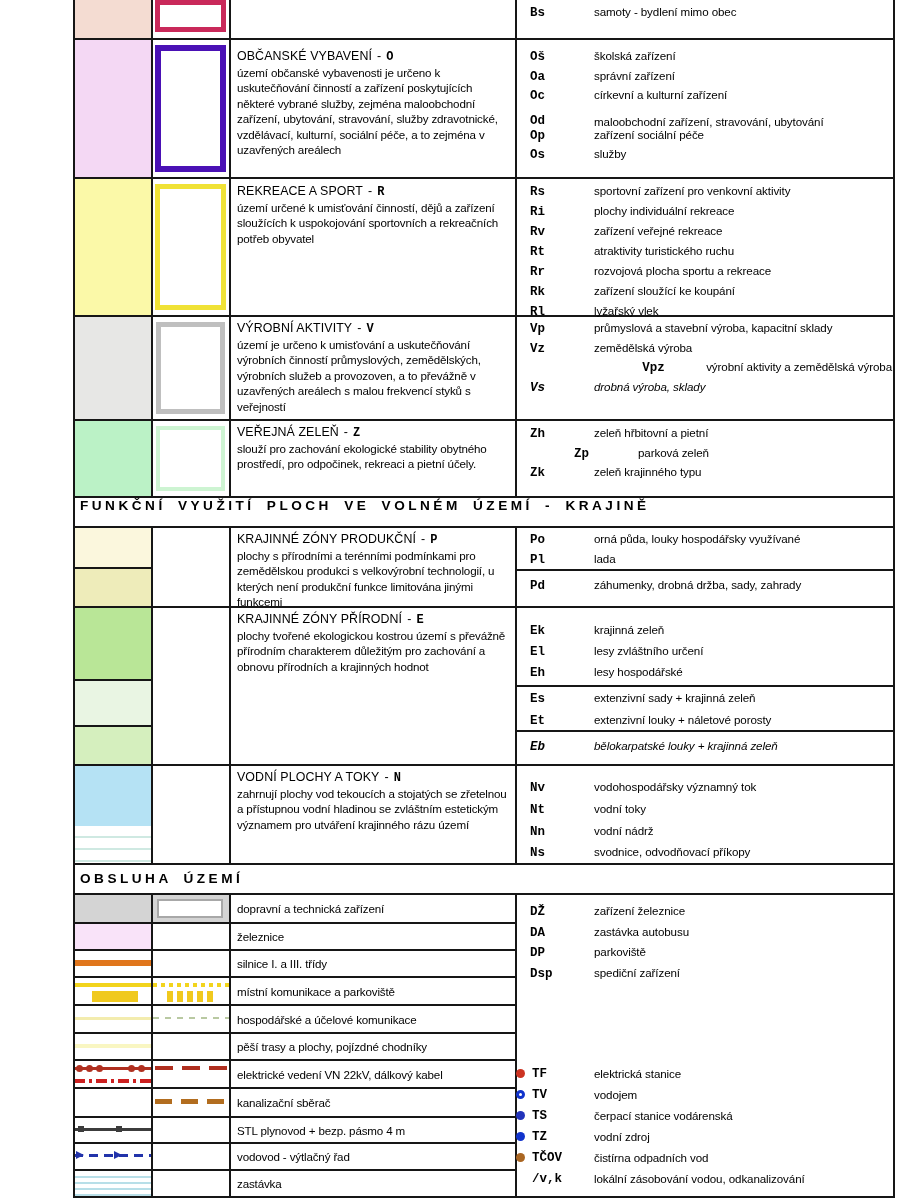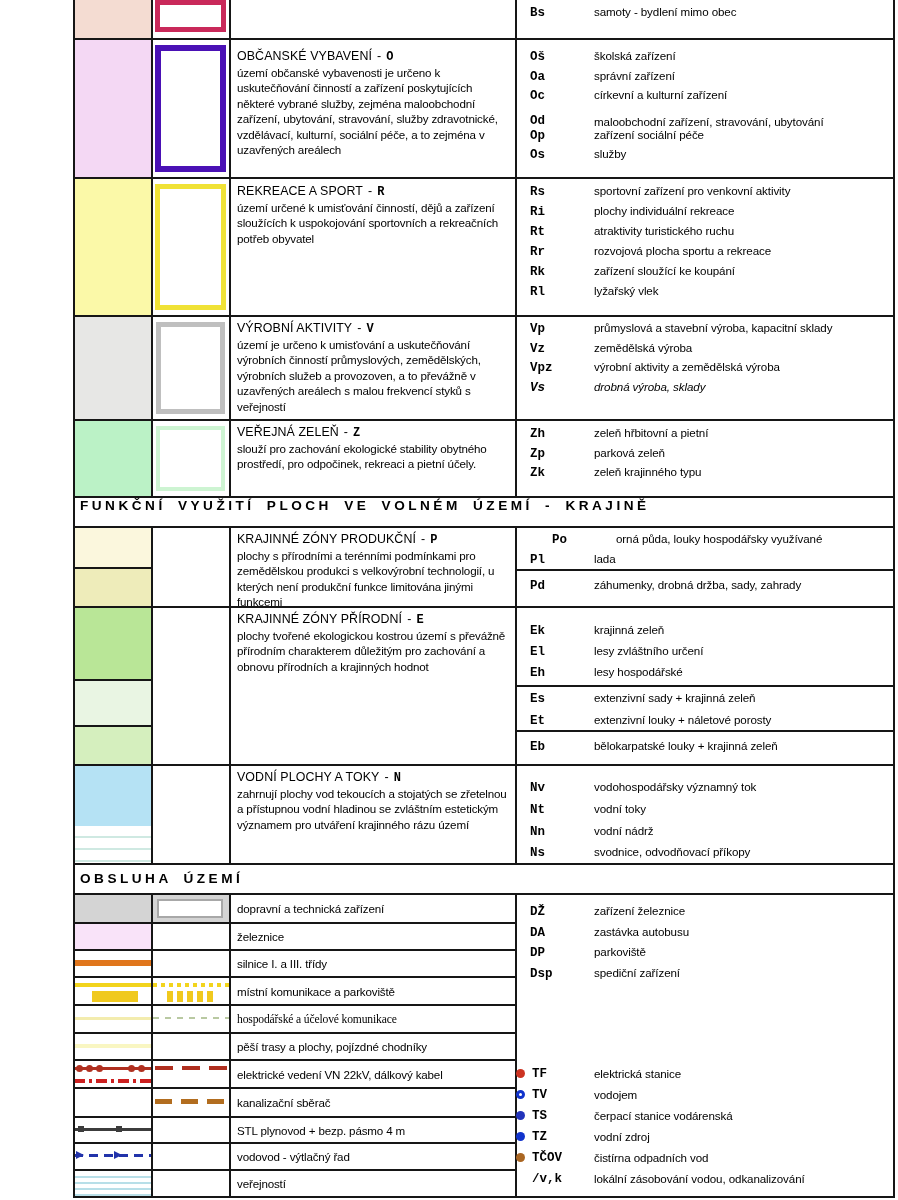--- a/index.html
+++ b/index.html
@@ -217,20 +217,24 @@
   <div class="cgroup" style="top:184px;">
     <div class="crow" style="height:20px;">
         <span class="code">Rs</span>
         <span class="desc">sportovní zařízení pro venkovní aktivity</span>
       </div>
     <div class="crow" style="height:20px;">
         <span class="code">Ri</span>
         <span class="desc">plochy individuální rekreace</span>
       </div>
     <div class="crow" style="height:20px;">
+        <span class="code">Rv</span>
+        <span class="desc">zařízení veřejné rekreace</span>
+      </div>
+    <div class="crow" style="height:20px;">
         <span class="code">Rt</span>
         <span class="desc">atraktivity turistického ruchu</span>
       </div>
     <div class="crow" style="height:20px;">
         <span class="code">Rr</span>
         <span class="desc">rozvojová plocha sportu a rekreace</span>
       </div>
     <div class="crow" style="height:20px;">
         <span class="code">Rk</span>
         <span class="desc">zařízení sloužící ke koupání</span>
@@ -243,47 +247,47 @@
 
   <div class="cgroup" style="top:321px;">
     <div class="crow" style="height:19.5px;">
         <span class="code">Vp</span>
         <span class="desc">průmyslová a stavební výroba, kapacitní sklady</span>
       </div>
     <div class="crow" style="height:19.5px;">
         <span class="code">Vz</span>
         <span class="desc">zemědělská výroba</span>
       </div>
-    <div class="crow" style="height:19.5px;">
+    <div class="crow" style="height:19.5px;justify-content:flex-end;">
         <span class="code">Vpz</span>
         <span class="desc">výrobní aktivity a zemědělská výroba</span>
       </div>
     <div class="crow" style="height:19.5px;font-style:italic;">
         <span class="code">Vs</span>
         <span class="desc">drobná výroba, sklady</span>
       </div>
   </div>
 
   <div class="cgroup" style="top:426px;">
     <div class="crow" style="height:19.5px;">
         <span class="code">Zh</span>
         <span class="desc">zeleň hřbitovní a pietní</span>
       </div>
-    <div class="crow" style="height:19.5px;">
+    <div class="crow" style="height:19.5px;margin-left:44px;">
         <span class="code">Zp</span>
         <span class="desc">parková zeleň</span>
       </div>
     <div class="crow" style="height:19.5px;">
         <span class="code">Zk</span>
         <span class="desc">zeleň krajinného typu</span>
       </div>
   </div>
 
   <div class="cgroup" style="top:532px;">
-    <div class="crow" style="height:19.5px;margin-left:22px;">
+    <div class="crow" style="height:19.5px;">
         <span class="code">Po</span>
         <span class="desc">orná půda, louky hospodářsky využívané</span>
       </div>
     <div class="crow" style="height:19.5px;">
         <span class="code">Pl</span>
         <span class="desc">lada</span>
       </div>
   </div>
   <div class="cgroup" style="top:578px;">
     <div class="crow" style="height:19.5px;">
@@ -309,21 +313,21 @@
   <div class="cgroup" style="top:691px;">
     <div class="crow" style="height:21.5px;">
         <span class="code">Es</span>
         <span class="desc">extenzivní sady + krajinná zeleň</span>
       </div>
     <div class="crow" style="height:21.5px;">
         <span class="code">Et</span>
         <span class="desc">extenzivní louky + náletové porosty</span>
       </div>
   </div>
-  <div class="cgroup" style="top:739px;">
+  <div class="cgroup" style="top:739px;font-style:italic;">
     <div class="crow" style="height:21px;">
         <span class="code">Eb</span>
         <span class="desc">bělokarpatské louky + krajinná zeleň</span>
       </div>
   </div>
 
   <div class="cgroup" style="top:780px;">
     <div class="crow" style="height:21.8px;">
         <span class="code">Nv</span>
         <span class="desc">vodohospodářsky významný tok</span>
@@ -401,21 +405,21 @@
       <span class="sym"></span>
       <span class="code">/v,k</span>
       <span class="desc">lokální zásobování vodou, odkanalizování</span>
     </div>
   </div>
 
   <div class="olabel" style="top:894px;height:29px;">dopravní a technická zařízení</div>
   <div class="olabel" style="top:923px;height:27px;">železnice</div>
   <div class="olabel" style="top:950px;height:27px;">silnice I. a III. třídy</div>
   <div class="olabel" style="top:977px;height:28px;">místní komunikace a parkoviště</div>
-  <div class="olabel" style="top:1005px;height:28px;font-family:Liberation Serif, serif;">hospodářské a účelové komunikace</div>
+  <div class="olabel" style="top:1005px;height:28px;">hospodářské a účelové komunikace</div>
   <div class="olabel" style="top:1033px;height:27px;">pěší trasy a plochy, pojízdné chodníky</div>
   <div class="olabel" style="top:1060px;height:28px;">elektrické vedení VN 22kV, dálkový kabel</div>
   <div class="olabel" style="top:1088px;height:29px;">kanalizační sběrač</div>
   <div class="olabel" style="top:1117px;height:26px;">STL plynovod + bezp. pásmo 4 m</div>
   <div class="olabel" style="top:1143px;height:27px;">vodovod - výtlačný řad</div>
-  <div class="olabel" style="top:1170px;height:27px;">veřejností</div>
+  <div class="olabel" style="top:1170px;height:27px;">zastávka</div>
 
 </div>
 
 </body></html>

